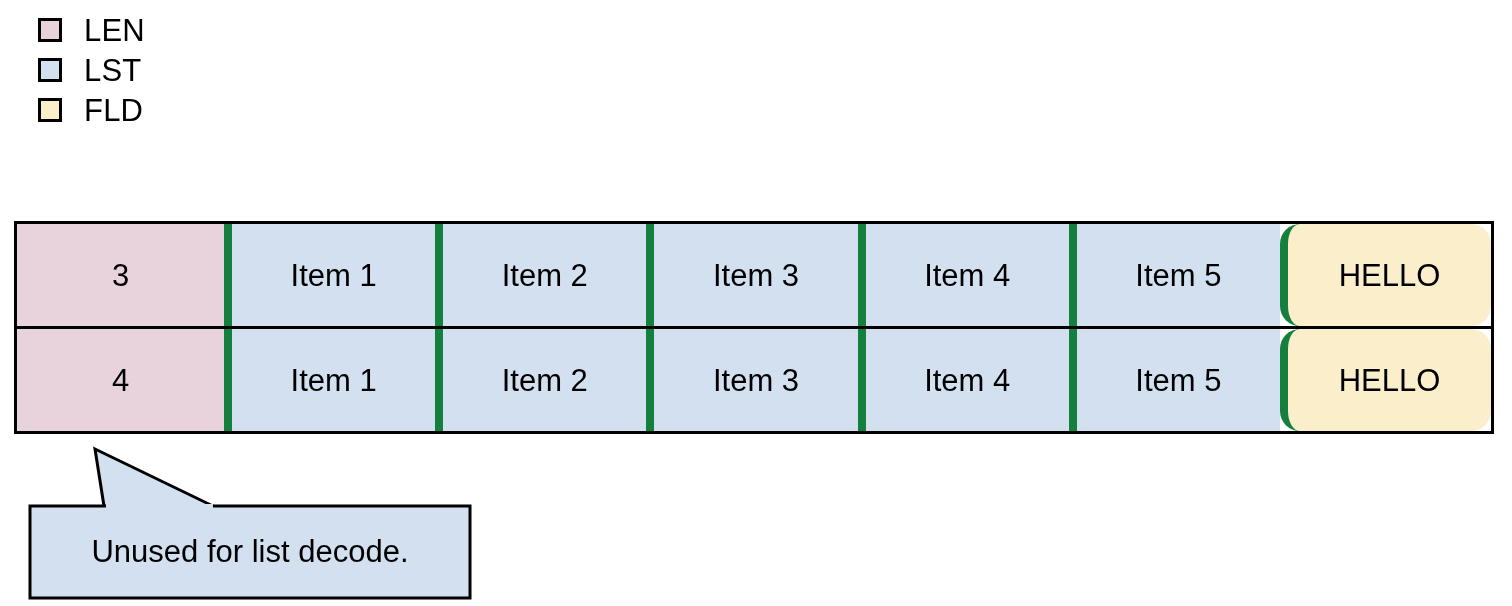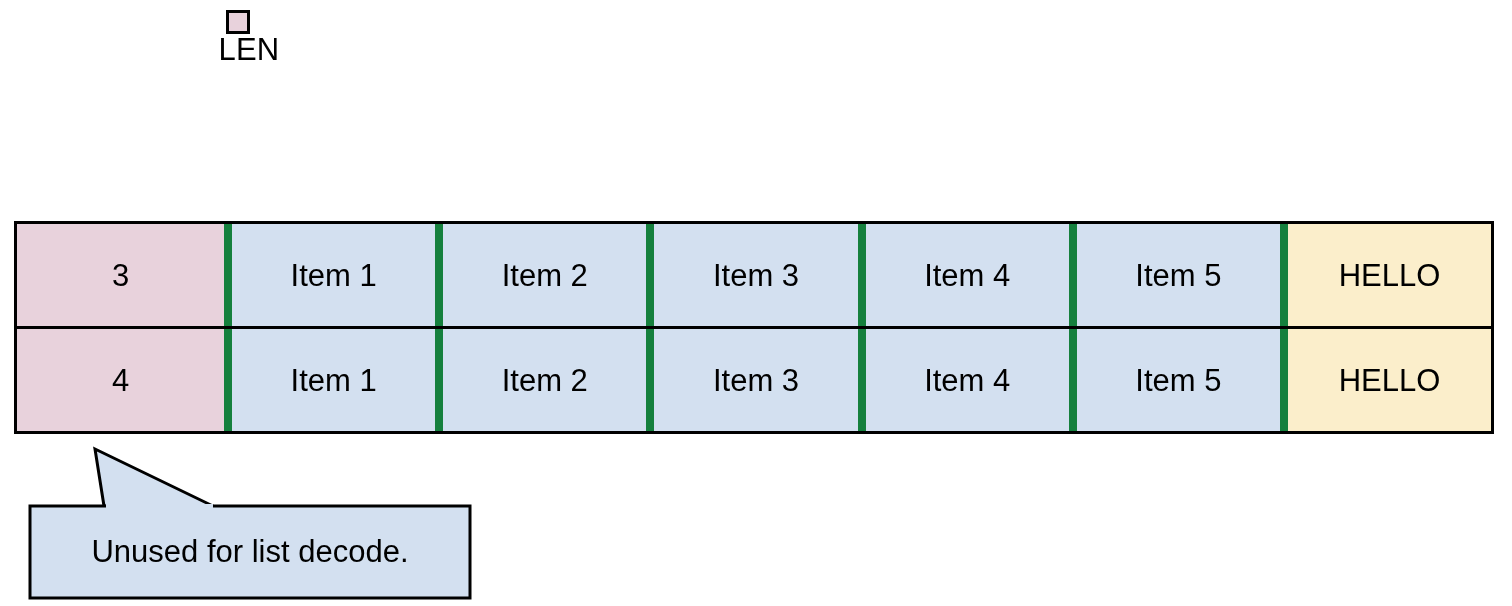--- a/index.html
+++ b/index.html
@@ -21,21 +21,20 @@
   #legend {
     position: absolute;
     left: 38px;
     top: 10px;
     width: 400px;
   }
   .legend-row {
     display: flex;
     align-items: center;
     height: 40px;
-    flex-direction: column;
   }
   .legend-swatch {
     width: 24px;
     height: 24px;
     border: 3px solid #000000;
     box-sizing: border-box;
     flex: 0 0 auto;
   }
   .legend-label {
     margin-left: 22px;
@@ -82,20 +81,21 @@
     flex: 0 0 207px;
     background: #e8d2dc;
   }
   .cell-lst {
     flex: 1 1 0;
     background: #d3e0f0;
   }
   .cell-fld {
     flex: 0 0 211px;
     background: #fbeecb;
+    border-radius: 20px;
   }
 
   
   #callout {
     position: absolute;
     left: 0;
     top: 445px;
     width: 520px;
     height: 176px;
     pointer-events: none;
@@ -125,20 +125,28 @@
   }
 </style>
 </head>
 <body>
 
 <div id="legend">
   <div class="legend-row">
     <span class="legend-swatch" style="background:#e8d2dc"></span>
     <span class="legend-label">LEN</span>
   </div>
+  <div class="legend-row">
+    <span class="legend-swatch" style="background:#d3e0f0"></span>
+    <span class="legend-label">LST</span>
+  </div>
+  <div class="legend-row">
+    <span class="legend-swatch" style="background:#fbeecb"></span>
+    <span class="legend-label">FLD</span>
+  </div>
 </div>
 
 <div id="encoding-table">
 
   <div class="table-row">
     <div class="cell cell-len">3</div>
     <div class="cell cell-lst">Item 1</div>
     <div class="cell cell-lst">Item 2</div>
     <div class="cell cell-lst">Item 3</div>
     <div class="cell cell-lst">Item 4</div>

